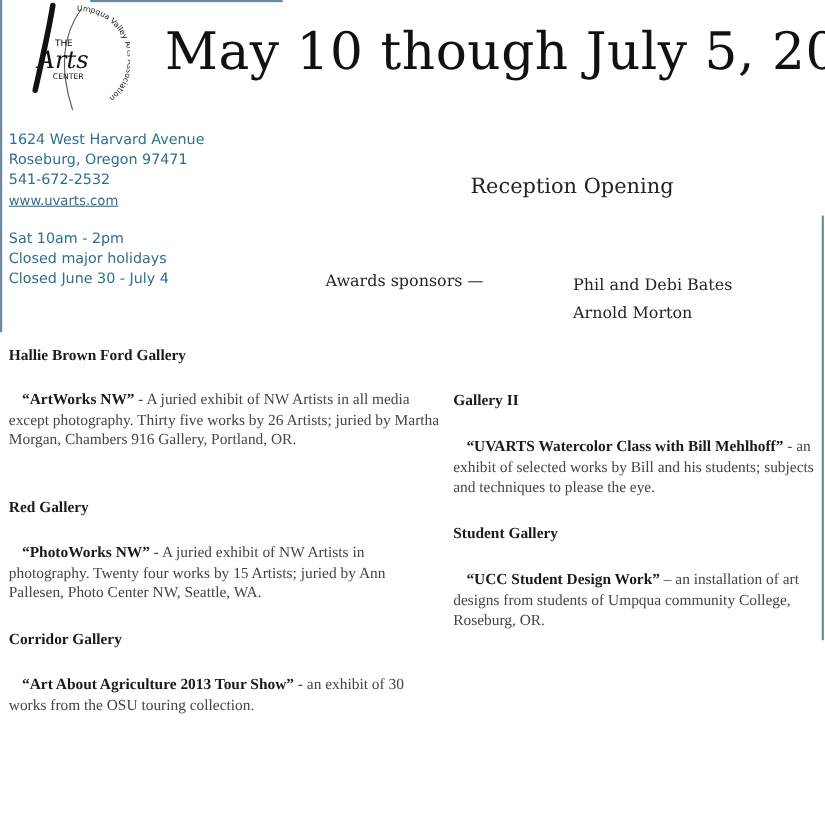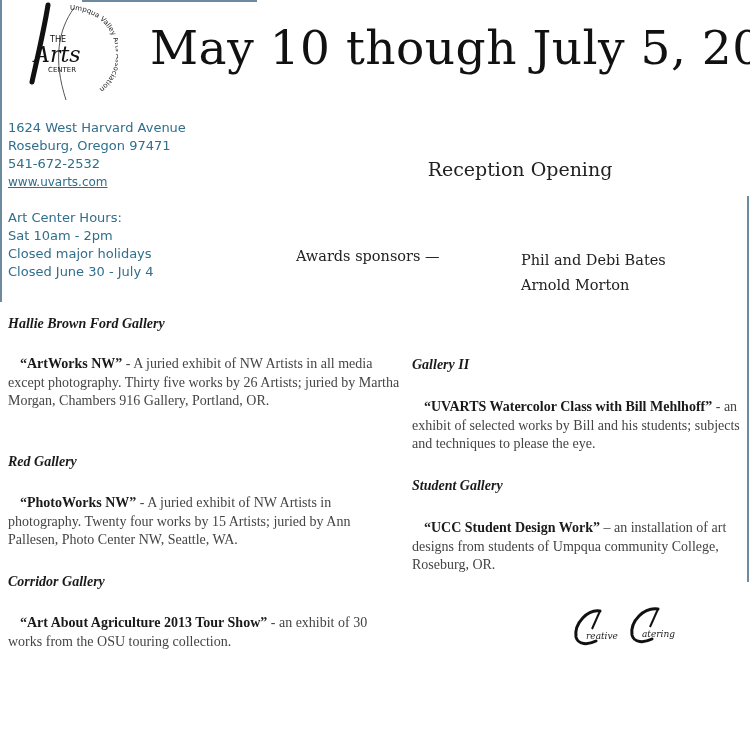--- a/index.html
+++ b/index.html
@@ -48,21 +48,21 @@
       position: absolute; left: 489px; top: 248px;
       font-family: "DejaVu Serif", serif; font-size: 14.5px; color: #222; line-height: 25px;
     }
     .sponsors-list span { display: block; white-space: nowrap; margin-left: 32px; }
 
     
     .gal {
       position: absolute;
       font-family: "Liberation Serif", serif; font-size: 14px; color: #444; line-height: 18.5px;
     }
-    .gal-head { font-weight: bold; color: #1a1a1a; font-size: 14px; display: block; font-style: italic; }
+    .gal-head { font-weight: bold; color: #1a1a1a; font-size: 14px; display: block; }
     .ex-title { font-weight: bold; color: #1a1a1a; margin-left: 12px; }
 
     .g1-head { left: 8px; top: 315px; }
     .g1-body { left: 8px; top: 355px; width: 392px; }
     .g2-head { left: 8px; top: 453px; }
     .g2-body { left: 8px; top: 494px; width: 392px; }
     .g3-head { left: 8px; top: 573px; }
     .g3-body { left: 8px; top: 614px; width: 392px; }
 
     .g4-head { left: 412px; top: 356px; }
@@ -100,21 +100,20 @@
   </div>
 
   <div class="main-title">May 10 though July 5, 2013</div>
 
   <div class="contact">
     <span class="line">1624 West Harvard Avenue</span>
     <span class="line">Roseburg, Oregon 97471</span>
     <span class="line">541-672-2532</span>
     <span class="line url">www.uvarts.com</span>
     <div class="gap"></div>
-    <span class="line">Art Center Hours:</span>
     <span class="line">Sat  10am - 2pm</span>
     <span class="line">Closed major holidays</span>
     <span class="line">Closed June 30 - July 4</span>
   </div>
 
   <div class="reception">
     <span class="r-title">Reception Opening</span>
   </div>
 
   <div class="sponsors-label">Awards sponsors —</div>
@@ -151,24 +150,14 @@
     <span class="ex-title">“UVARTS Watercolor Class with Bill Mehlhoff”</span><span> - an exhibit of selected works by Bill and his students; subjects and techniques to please the eye.</span>
   </div>
 
   <div class="gal g5-head">
     <span class="gal-head">Student Gallery</span>
   </div>
   <div class="gal g5-body">
     <span class="ex-title">“UCC Student Design Work”</span><span> – an installation of art designs from students of Umpqua community College, Roseburg, OR.</span>
   </div>
 
-  <div class="caterer">
-    <svg viewBox="0 0 120 50">
-      <path d="M 30 8 C 18 6, 4 20, 6 34 C 8 42, 18 42, 26 38" stroke="#111" stroke-width="3" fill="none" stroke-linecap="round"></path>
-      <path d="M 30 8 L 22 26" stroke="#111" stroke-width="2" fill="none"></path>
-      <path d="M 88 6 C 74 4, 60 18, 62 32 C 64 40, 74 40, 82 36" stroke="#111" stroke-width="3" fill="none" stroke-linecap="round"></path>
-      <path d="M 88 6 L 80 24" stroke="#111" stroke-width="2" fill="none"></path>
-      <text x="16" y="36" font-family="DejaVu Serif, serif" font-size="9" font-style="italic" fill="#222">reative</text>
-      <text x="72" y="34" font-family="DejaVu Serif, serif" font-size="9" font-style="italic" fill="#222">atering</text>
-    </svg>
-  </div>
 
 </div>
 
 </body></html>

